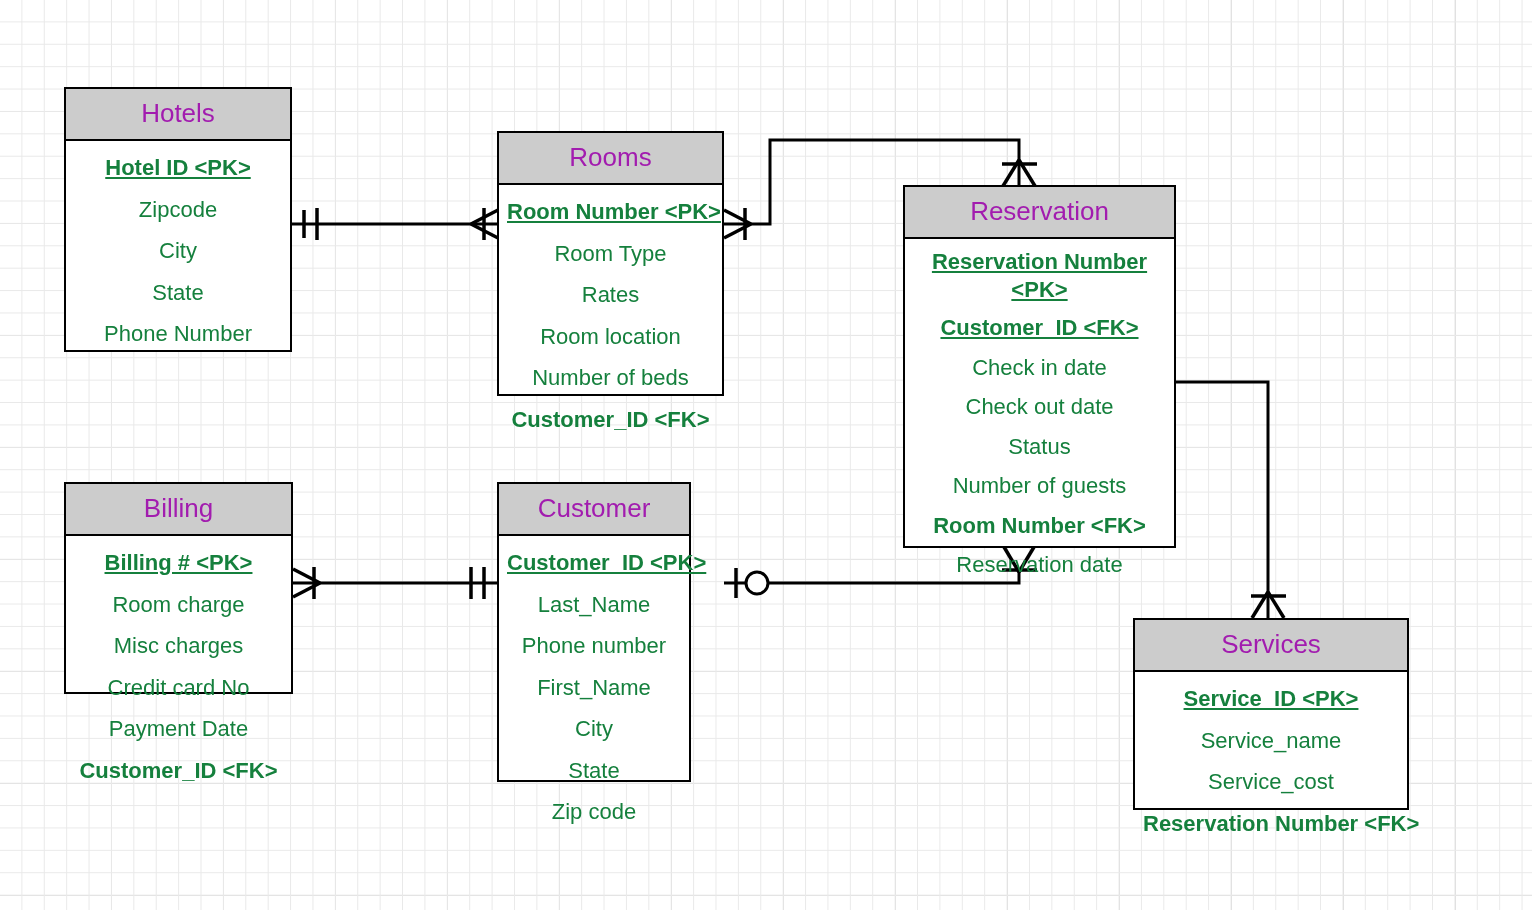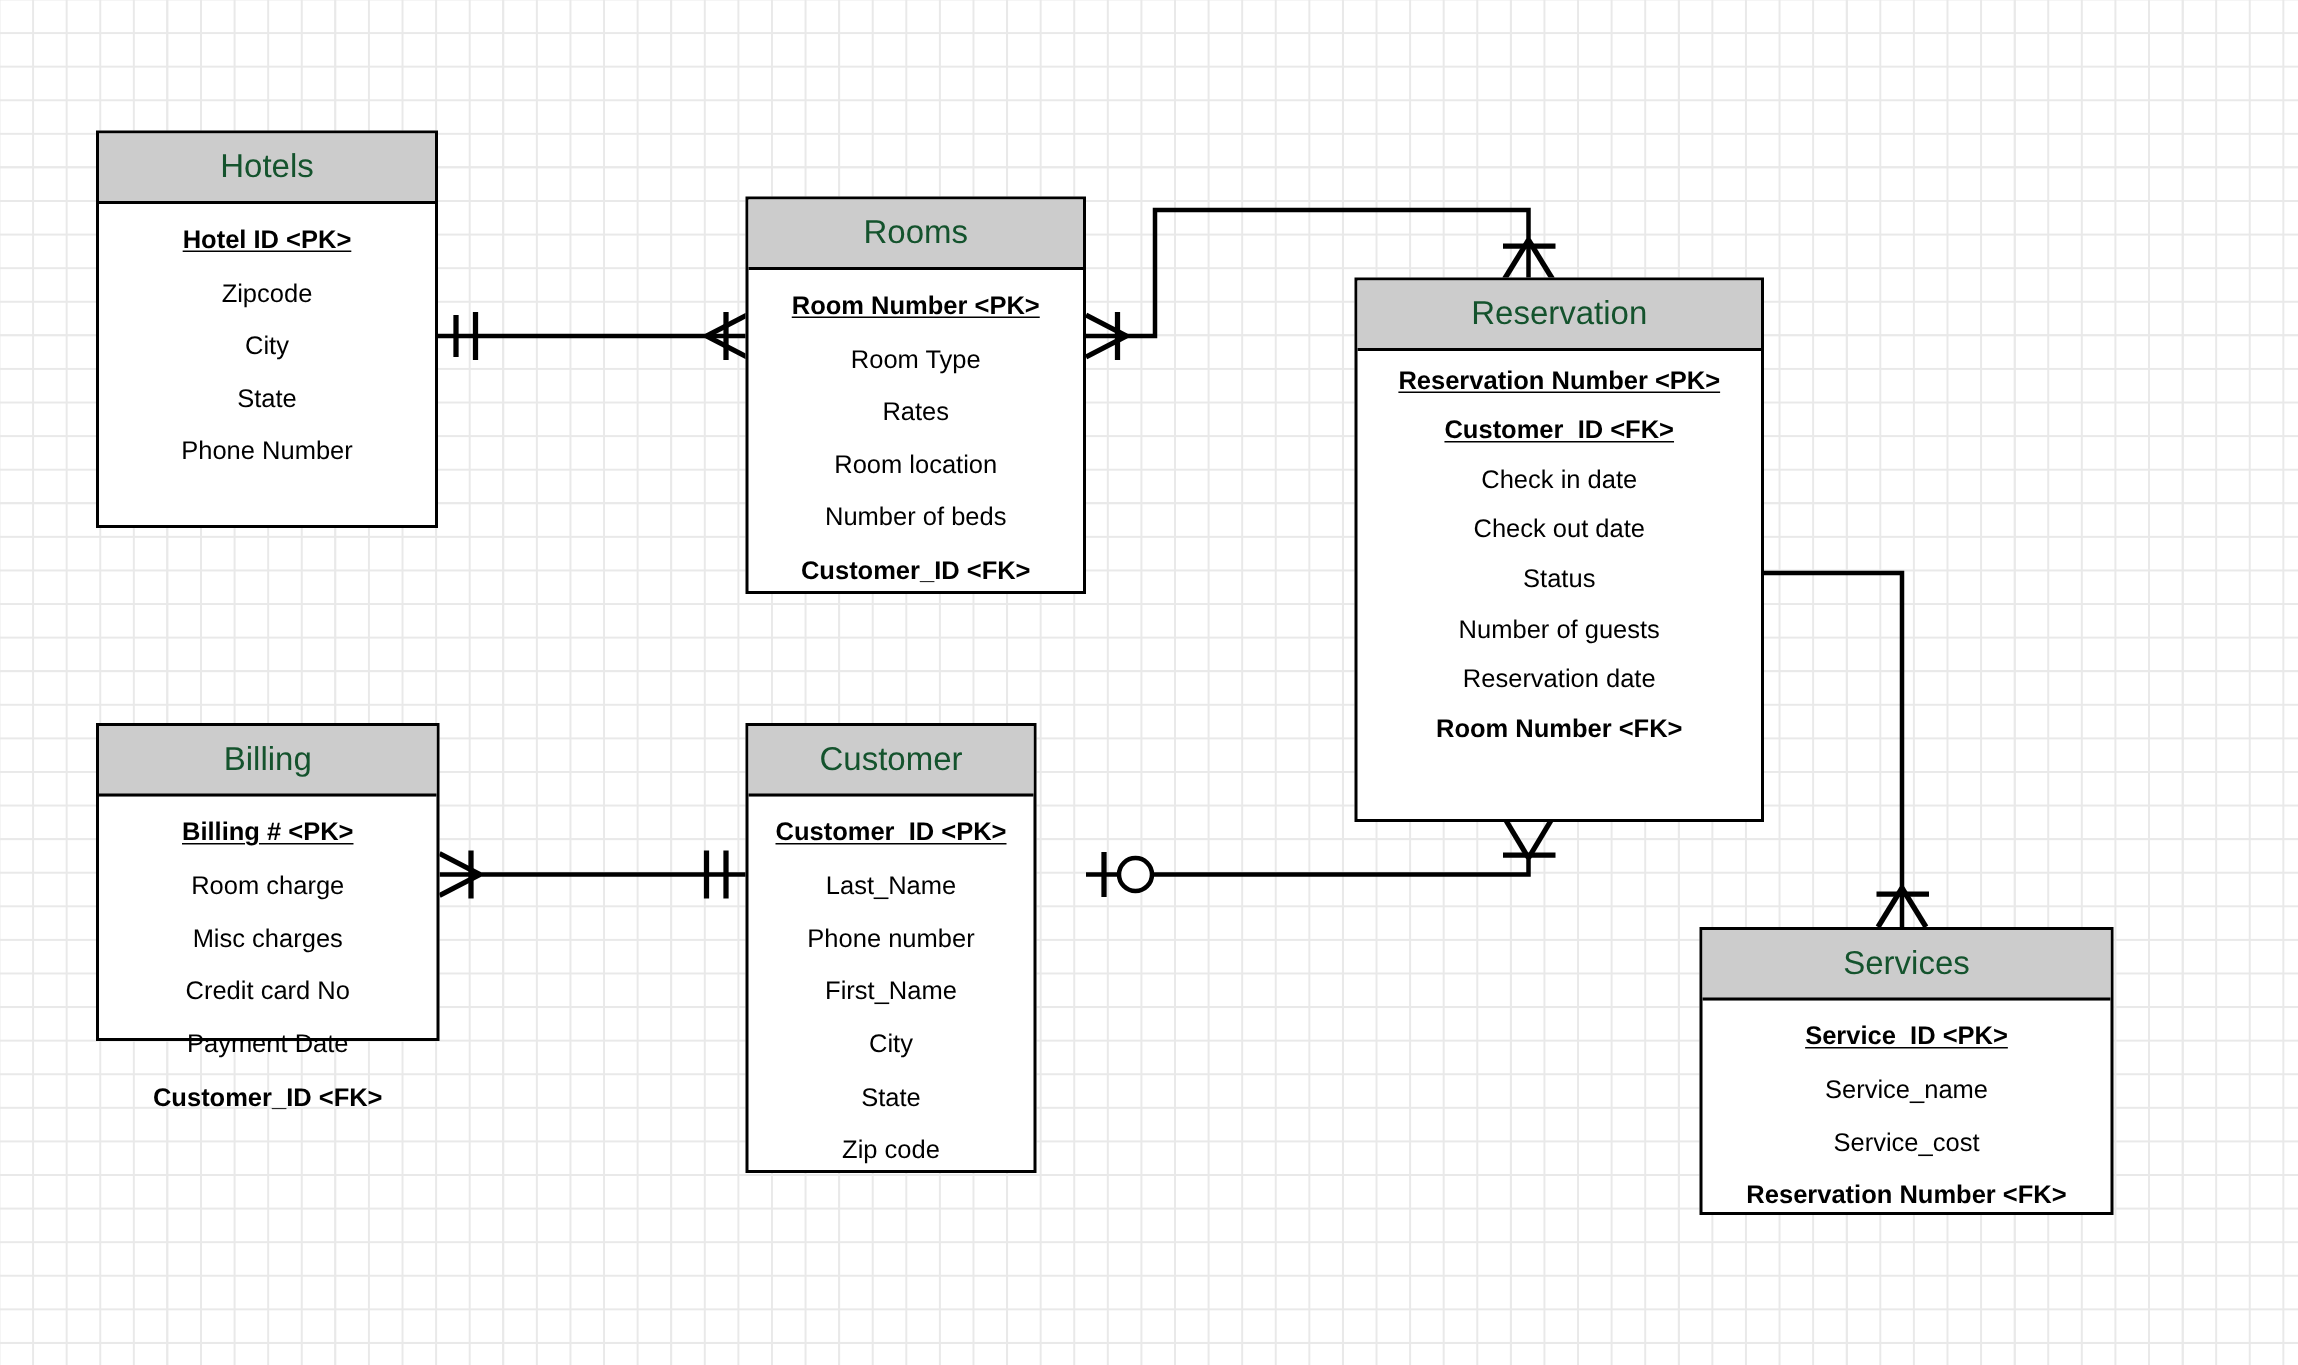--- a/index.html
+++ b/index.html
@@ -44,33 +44,33 @@
     box-sizing: border-box;
     border: 2.5px solid #000000;
     background: #ffffff;
     z-index: 5;
   }
   .entity-header {
     box-sizing: border-box;
     background: #cccccc;
     border-bottom: 2.5px solid #000000;
     text-align: center;
-    font-size: 22px;
-    color: #14532d;
+    font-size: 26px;
+    color: #a21caf;
     line-height: 1.2;
     padding: 9px 4px 10px 4px;
     font-weight: normal;
   }
   .entity-body {
     padding: 6px 6px 10px 6px;
     text-align: center;
   }
   .attr {
-    font-size: 17px;
-    color: #000000;
+    font-size: 22px;
+    color: #15803d;
     line-height: 1.25;
     padding: 7px 2px;
     white-space: pre;
   }
   .attr.pk {
     font-weight: bold;
     text-decoration: underline;
     text-underline-offset: 2px;
   }
   .attr.fk {
@@ -170,22 +170,22 @@
 
   <div class="entity" style="left:903px; top:185px; width:273px; height:363px;">
     <div class="entity-header">Reservation</div>
     <div class="entity-body" style="padding-top:4px;">
       <div class="attr pk" style="white-space:normal; padding:5px 2px;">Reservation Number &lt;PK&gt;</div>
       <div class="attr fk-underline" style="padding:6px 2px;">Customer  ID &lt;FK&gt;</div>
       <div class="attr" style="padding:6px 2px;">Check in date</div>
       <div class="attr" style="padding:6px 2px;">Check out date</div>
       <div class="attr" style="padding:6px 2px;">Status</div>
       <div class="attr" style="padding:6px 2px;">Number of guests</div>
+      <div class="attr fk" style="padding:6px 2px;">Room Number &lt;FK&gt;</div>
       <div class="attr" style="padding:6px 2px;">Reservation date</div>
-      <div class="attr fk" style="padding:6px 2px;">Room Number &lt;FK&gt;</div>
     </div>
   </div>
 
   <div class="entity" style="left:64px; top:482px; width:229px; height:212px;">
     <div class="entity-header">Billing</div>
     <div class="entity-body">
       <div class="attr pk">Billing # &lt;PK&gt;</div>
       <div class="attr">Room charge</div>
       <div class="attr">Misc charges</div>
       <div class="attr">Credit card No</div>

